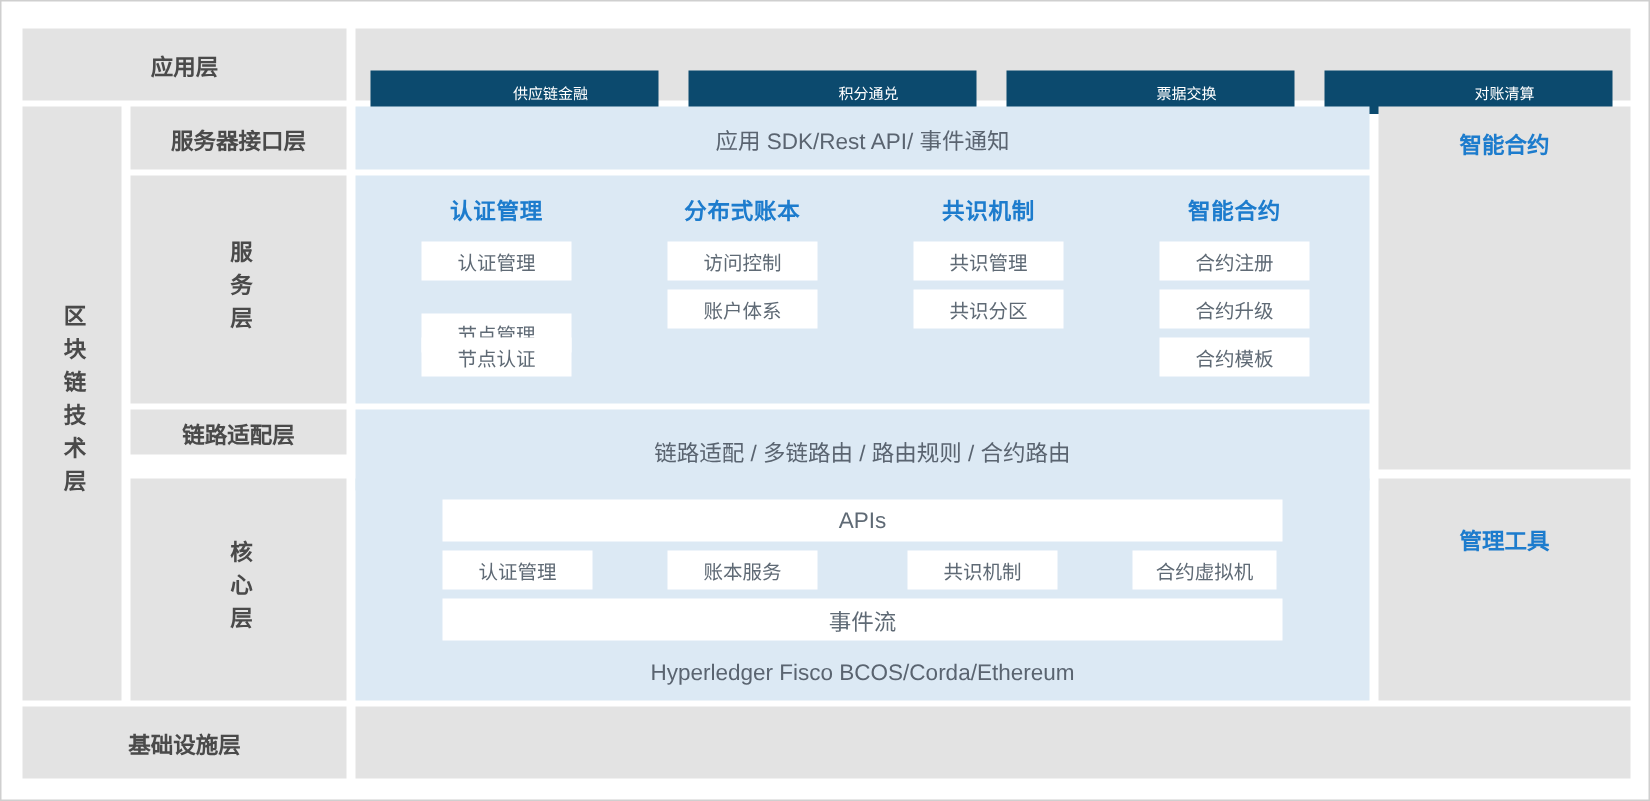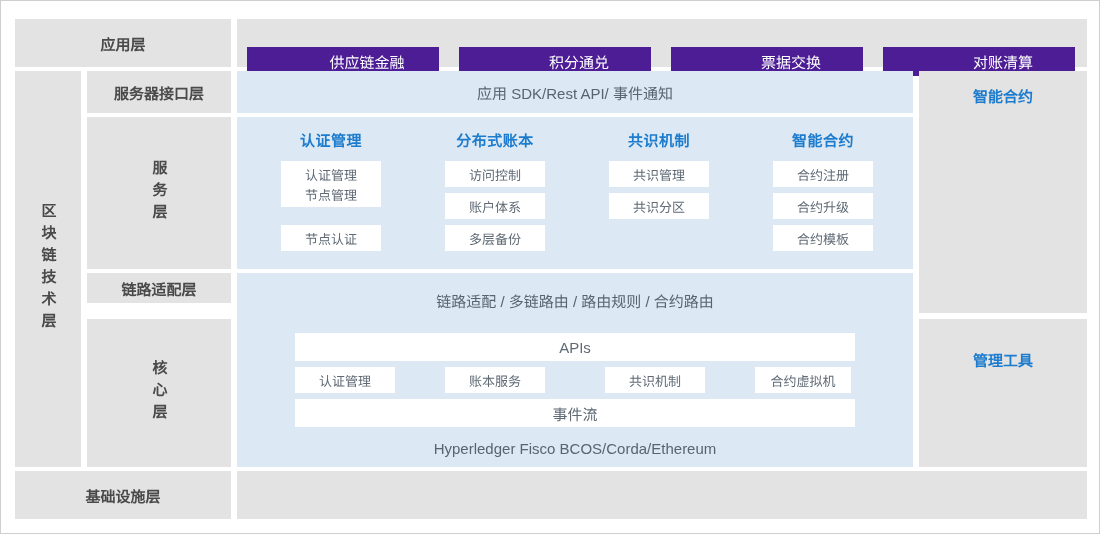--- a/index.html
+++ b/index.html
@@ -33,24 +33,24 @@
   }
   .band {
     position: absolute;
     background: #dce9f4;
     display: flex; align-items: center; justify-content: center;
     color: #5a6470;
     font-size: 15px;
   }
   .bluebtn {
     position: absolute;
-    background: #4c1d95;
+    background: #0c4a6e;
     display: flex; align-items: center; justify-content: center;
     color: #ffffff;
-    font-size: 15px;
+    font-size: 10px;
     padding-left: 48px;
   }
   .whitebox {
     position: absolute;
     background: #ffffff;
     display: flex; align-items: center; justify-content: center;
     color: #5f6a75;
     font-size: 13px;
   }
   .coltitle {
@@ -148,26 +148,25 @@
   <div class="band" id="sdk-band">应用 SDK/Rest API/ 事件通知</div>
 
   <div class="lightblue" id="service-body">
 
     <div class="coltitle" style="left:12px;  top:10px; width:164px; height:24px;">认证管理</div>
     <div class="coltitle" style="left:176px; top:10px; width:164px; height:24px;">分布式账本</div>
     <div class="coltitle" style="left:340px; top:10px; width:164px; height:24px;">共识机制</div>
     <div class="coltitle" style="left:504px; top:10px; width:164px; height:24px;">智能合约</div>
 
     <div class="whitebox svc-box" style="left:44px; top:44px;">认证管理</div>
-    <div class="whitebox svc-box" style="left:44px; top:64px;">节点管理</div>
+    <div class="whitebox svc-box" style="left:44px; top:92px;">节点管理</div>
     <div class="whitebox svc-box" style="left:44px; top:108px;">节点认证</div>
 
     <div class="whitebox svc-box" style="left:208px; top:44px;">访问控制</div>
     <div class="whitebox svc-box" style="left:208px; top:76px;">账户体系</div>
-    <div class="whitebox svc-box" style="left:208px; top:108px;">多层备份</div>
 
     <div class="whitebox svc-box" style="left:372px; top:44px;">共识管理</div>
     <div class="whitebox svc-box" style="left:372px; top:76px;">共识分区</div>
 
     <div class="whitebox svc-box" style="left:536px; top:44px;">合约注册</div>
     <div class="whitebox svc-box" style="left:536px; top:76px;">合约升级</div>
     <div class="whitebox svc-box" style="left:536px; top:108px;">合约模板</div>
   </div>
 
   <div class="band" id="adapter-band">链路适配 / 多链路由 / 路由规则 / 合约路由</div>

